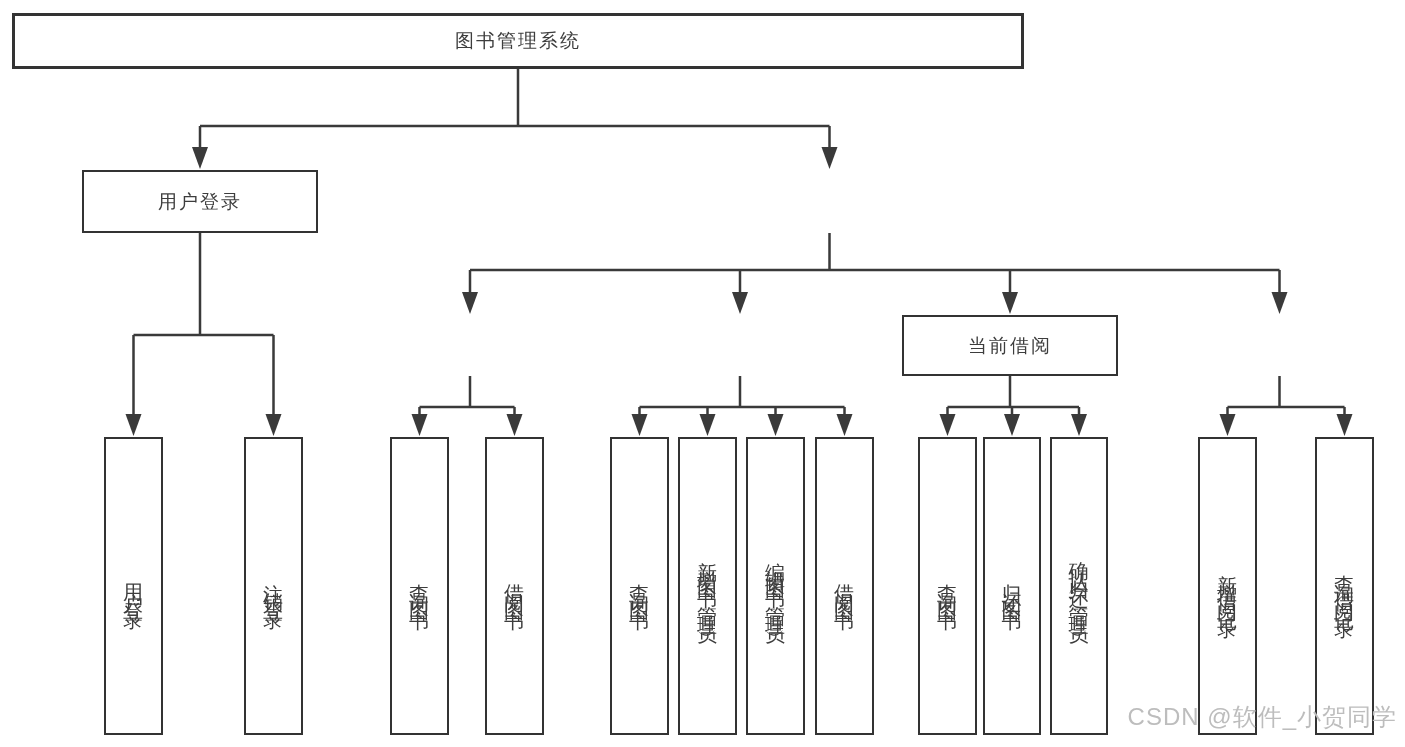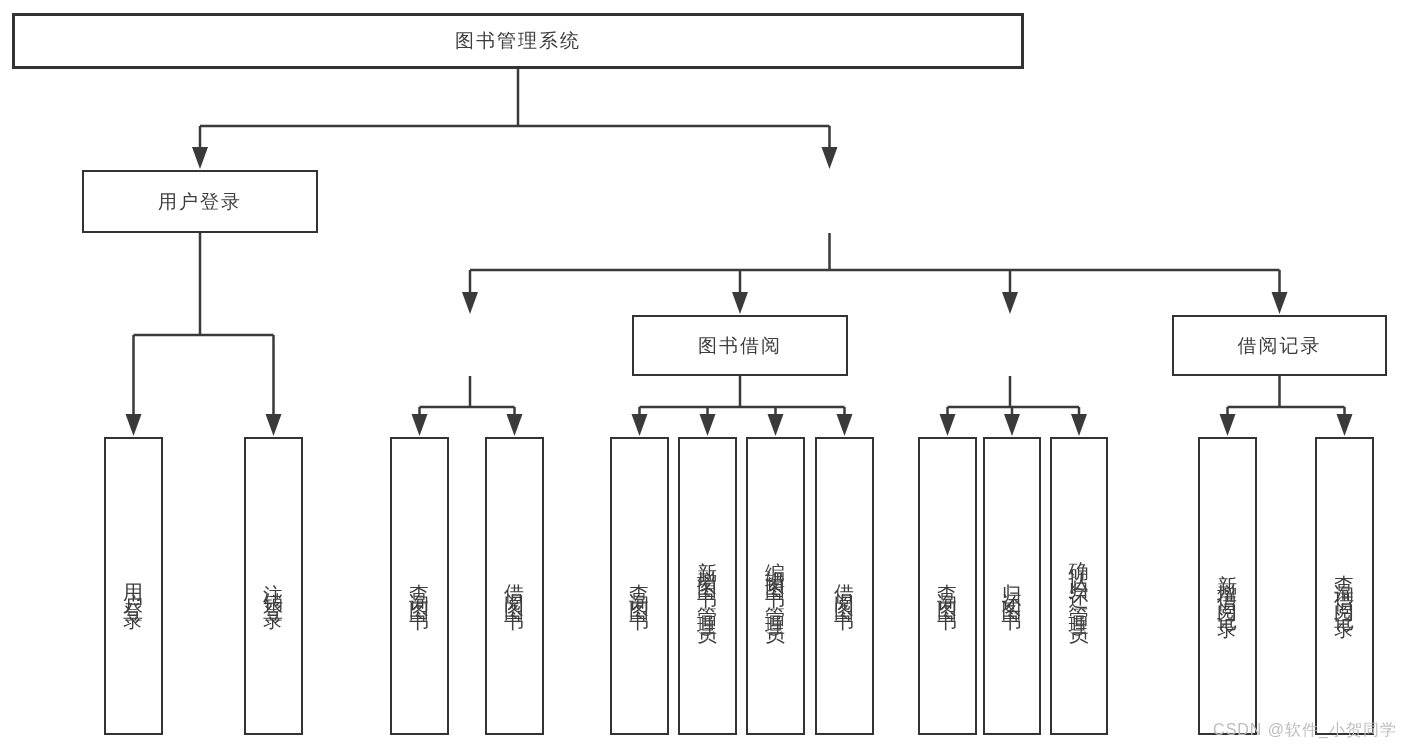--- a/index.html
+++ b/index.html
@@ -39,22 +39,22 @@
   .v-node {
     writing-mode: vertical-rl;
     text-orientation: mixed;
     font-size: 20px;
     letter-spacing: 9px;
     line-height: 1;
   }
   .watermark {
     position: absolute;
     right: 8px;
-    bottom: 6px;
-    font-size: 16px;
+    bottom: 14px;
+    font-size: 24px;
     color: #bdbdbd;
     letter-spacing: 1px;
     z-index: 5;
     white-space: nowrap;
   }
 </style>
 </head>
 <body>
 
 <div id="canvas">
@@ -88,22 +88,21 @@
       <polygon points="1079,436 1071,414 1087,414"></polygon>
       <polygon points="1227.5,436 1219.5,414 1235.5,414"></polygon>
       <polygon points="1344.5,436 1336.5,414 1352.5,414"></polygon>
     </g>
   </svg>
 
   <div class="node h-node root" style="left:12px; top:13px; width:1012px; height:56px;">图书管理系统</div>
 
   <div class="node h-node" style="left:82px; top:170px; width:236px; height:63px;">用户登录</div>
 
-  <div class="node h-node" style="left:632px; top:315px; width:216px; height:61px;">图书借阅</div>
-  <div class="node h-node" style="left:1172px; top:315px; width:215px; height:61px;">借阅记录</div>
+  <div class="node h-node" style="left:902px; top:315px; width:216px; height:61px;">当前借阅</div>
 
   <div class="node v-node" style="left:104px; top:437px; width:59px; height:298px;">用户登录</div>
   <div class="node v-node" style="left:244px; top:437px; width:59px; height:298px;">注销登录</div>
 
   <div class="node v-node" style="left:390px; top:437px; width:59px; height:298px;">查询图书</div>
   <div class="node v-node" style="left:485px; top:437px; width:59px; height:298px;">借阅图书</div>
 
   <div class="node v-node" style="left:610px; top:437px; width:59px; height:298px;">查询图书</div>
   <div class="node v-node" style="left:678px; top:437px; width:59px; height:298px;">新增图书（管理员）</div>
   <div class="node v-node" style="left:746px; top:437px; width:59px; height:298px;">编辑图书（管理员）</div>

